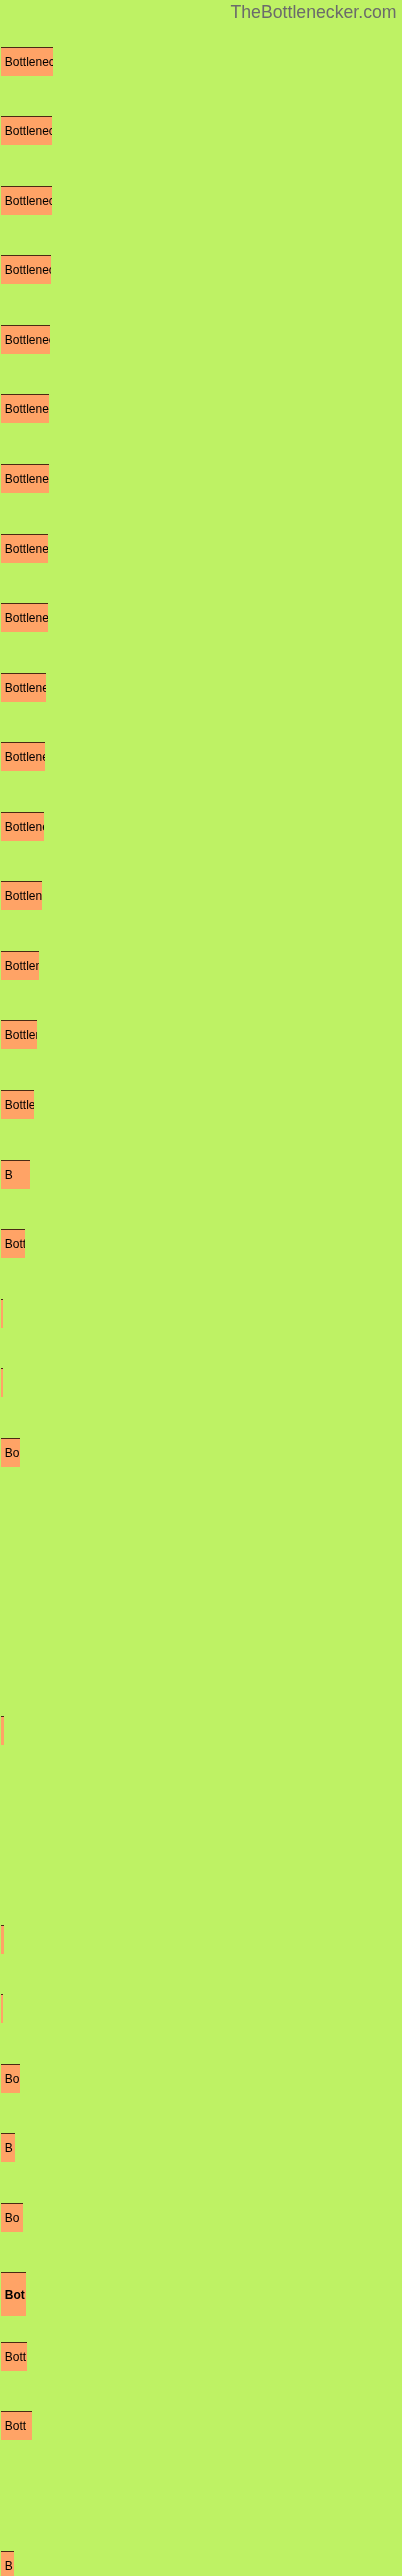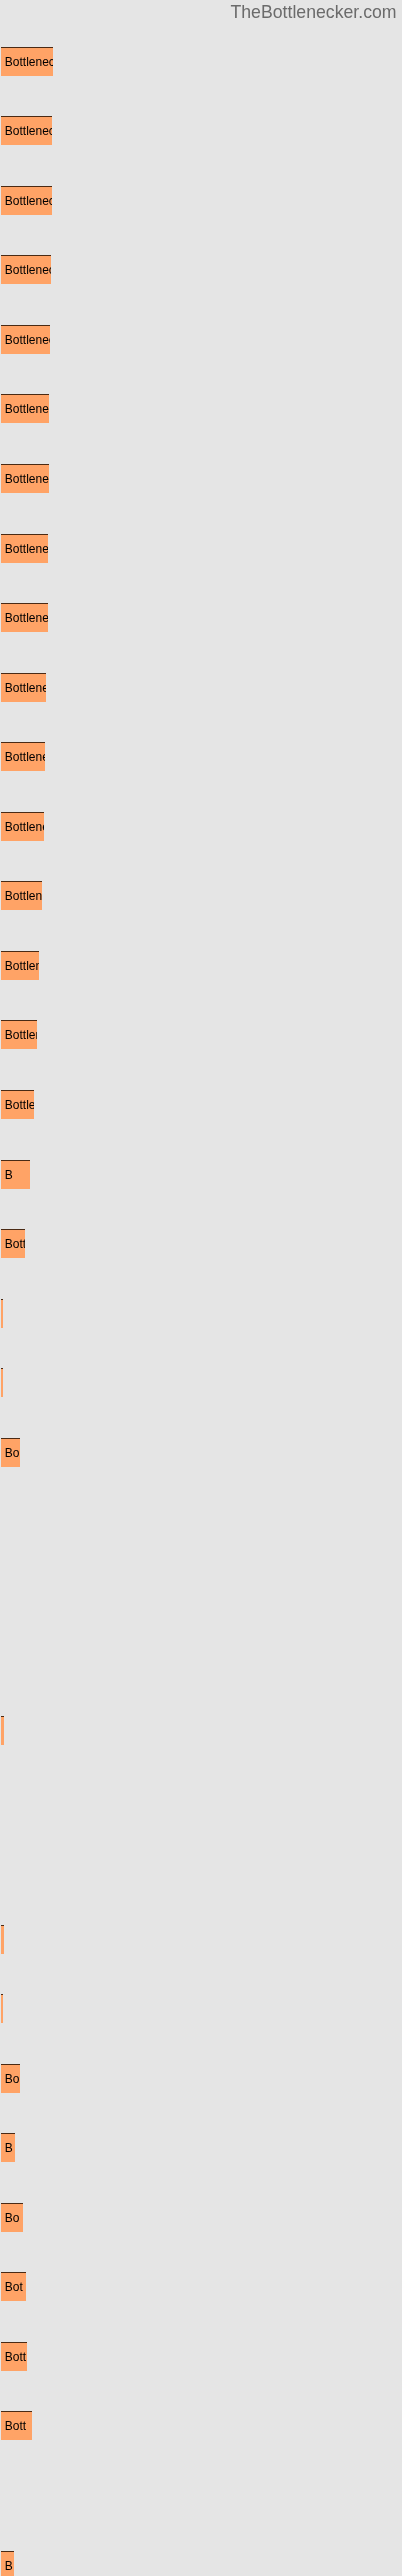--- a/index.html
+++ b/index.html
@@ -8,21 +8,21 @@
     padding: 0;
     background: #000000;
   }
   body {
     font-family: "Liberation Sans", sans-serif;
   }
   #chart-root {
     position: relative;
     width: 403px;
     height: 2576px;
-    background: #e5e5e5;
+    background: #bef264;
     overflow: hidden;
   }
   #watermark {
     position: absolute;
     right: 6.4px;
     top: 1.6px;
     color: #6b6b6b;
     font-size: 17.7px;
     font-family: "Liberation Sans", sans-serif;
     letter-spacing: 0px;
@@ -187,21 +187,21 @@
         <div class="bar" title="bar-31" style="width: 14.5px; height: 29px;">
           <span class="bar-label">B</span>
         </div>
       </div>
       <div class="bar-row" style="top: 2203px; height: 29px; width: 403px;">
         <div class="bar" title="bar-32" style="width: 22px; height: 29px;">
           <span class="bar-label">Bo</span>
         </div>
       </div>
       <div class="bar-row" style="top: 2272px; height: 29px; width: 403px;">
-        <div class="bar" title="bar-33" style="width: 25px; height: 29px;">
+        <div class="bar" title="bar-33" style="width: 25px; height: 44px; font-weight: bold;">
           <span class="bar-label">Bot</span>
         </div>
       </div>
       <div class="bar-row" style="top: 2342px; height: 29px; width: 403px;">
         <div class="bar" title="bar-34" style="width: 26.6px; height: 29px;">
           <span class="bar-label">Bott</span>
         </div>
       </div>
       <div class="bar-row" style="top: 2411px; height: 29px; width: 403px;">
         <div class="bar" title="bar-35" style="width: 31px; height: 29px;">

